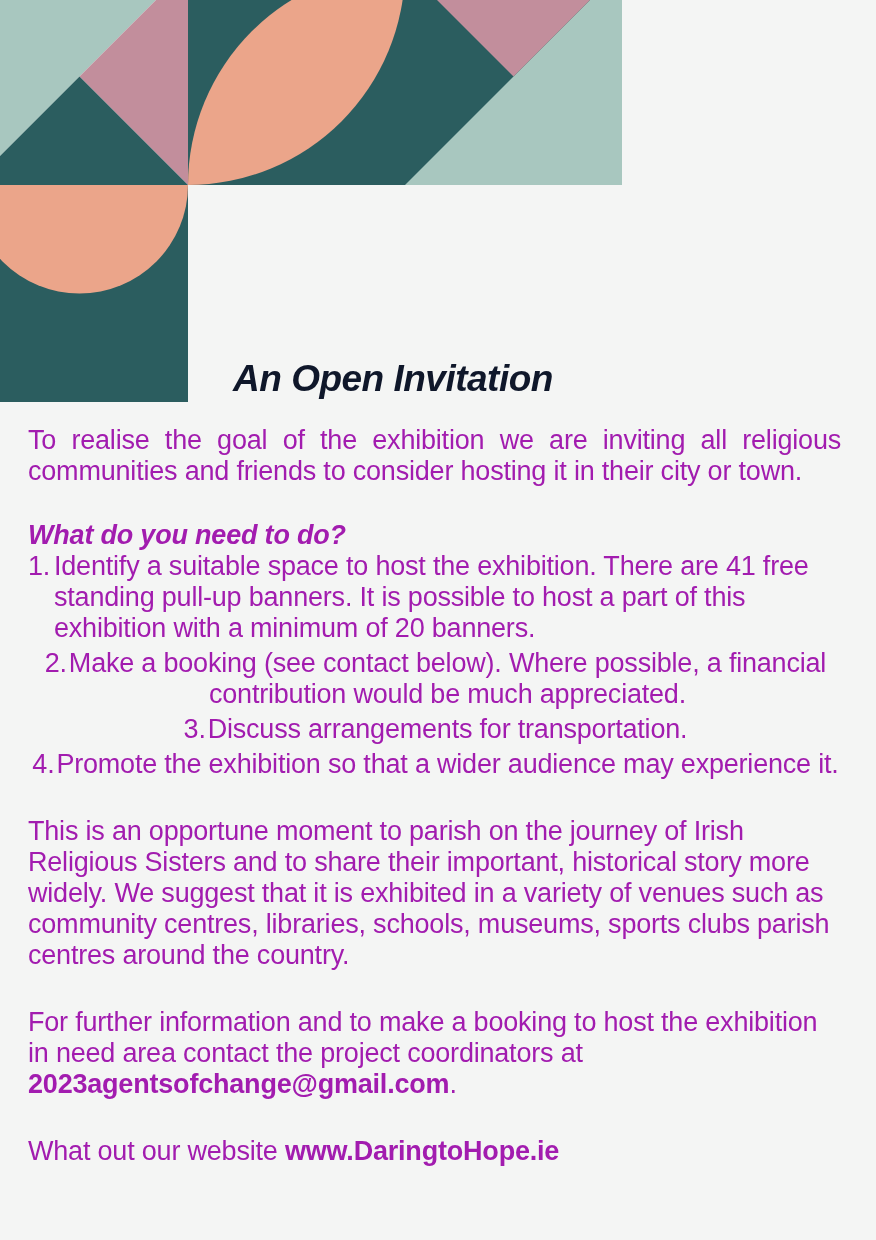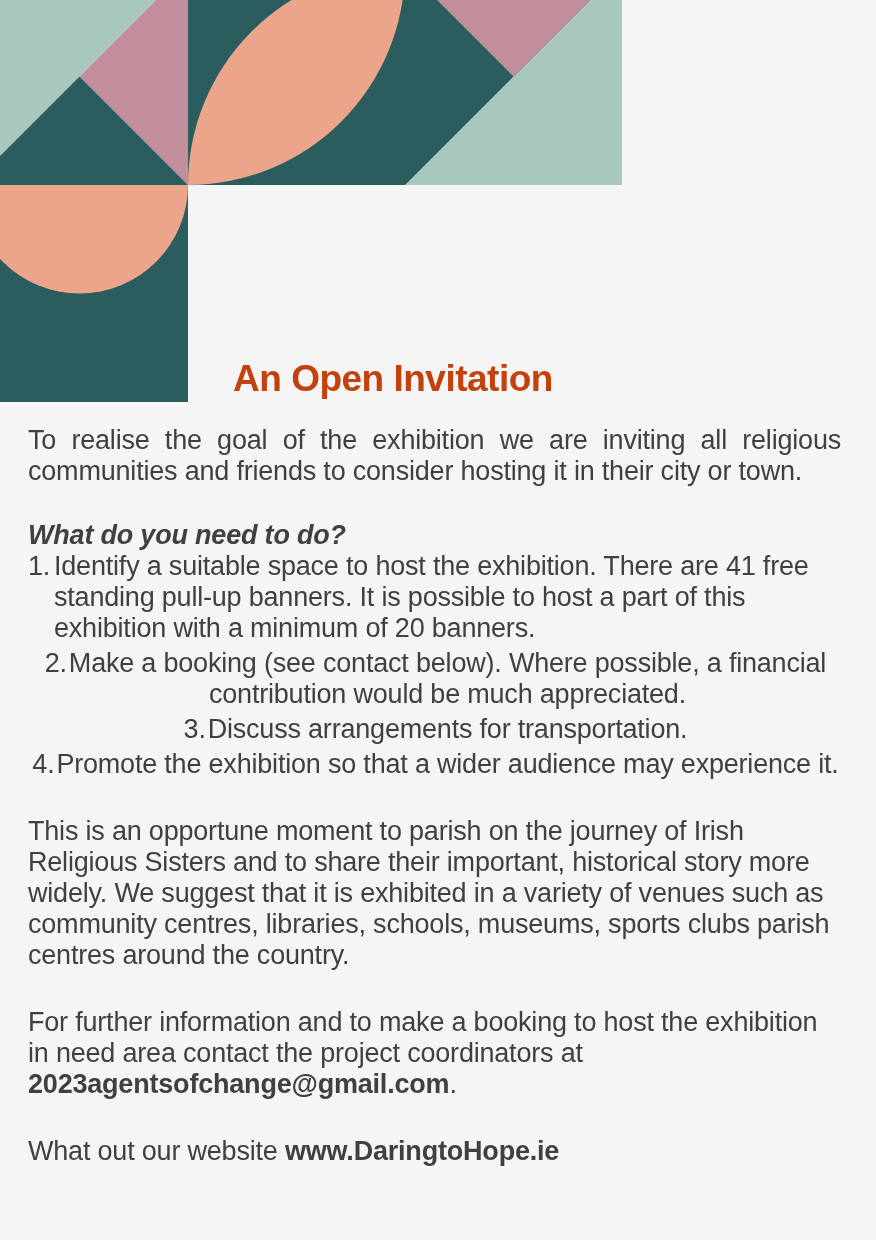--- a/index.html
+++ b/index.html
@@ -17,31 +17,32 @@
     width: 622px; height: 403px;
   }
   .title {
     position: absolute;
     left: 188px; top: 357px;
     width: 410px;
     text-align: center;
     font-size: 37px;
     line-height: 44px;
     font-weight: bold;
+    font-style: italic;
     letter-spacing: -0.5px;
-    color: #c2410c;
+    color: #0f172a;
   }
   .body-col {
     position: absolute;
     left: 28px; top: 425px;
     width: 813px;
     font-size: 27px;
     line-height: 31px;
     letter-spacing: -0.2px;
-    color: #404040;
+    color: #a21caf;
   }
   .tline { white-space: pre; }
   .jline {
     white-space: normal;
     text-align: justify;
     text-align-last: justify;
   }
   .heading { font-weight: bold; margin-top: 33px; font-style: italic; }
   .list { margin-top: 0; }
   .li + .li { margin-top: 4px; text-align: center; }

